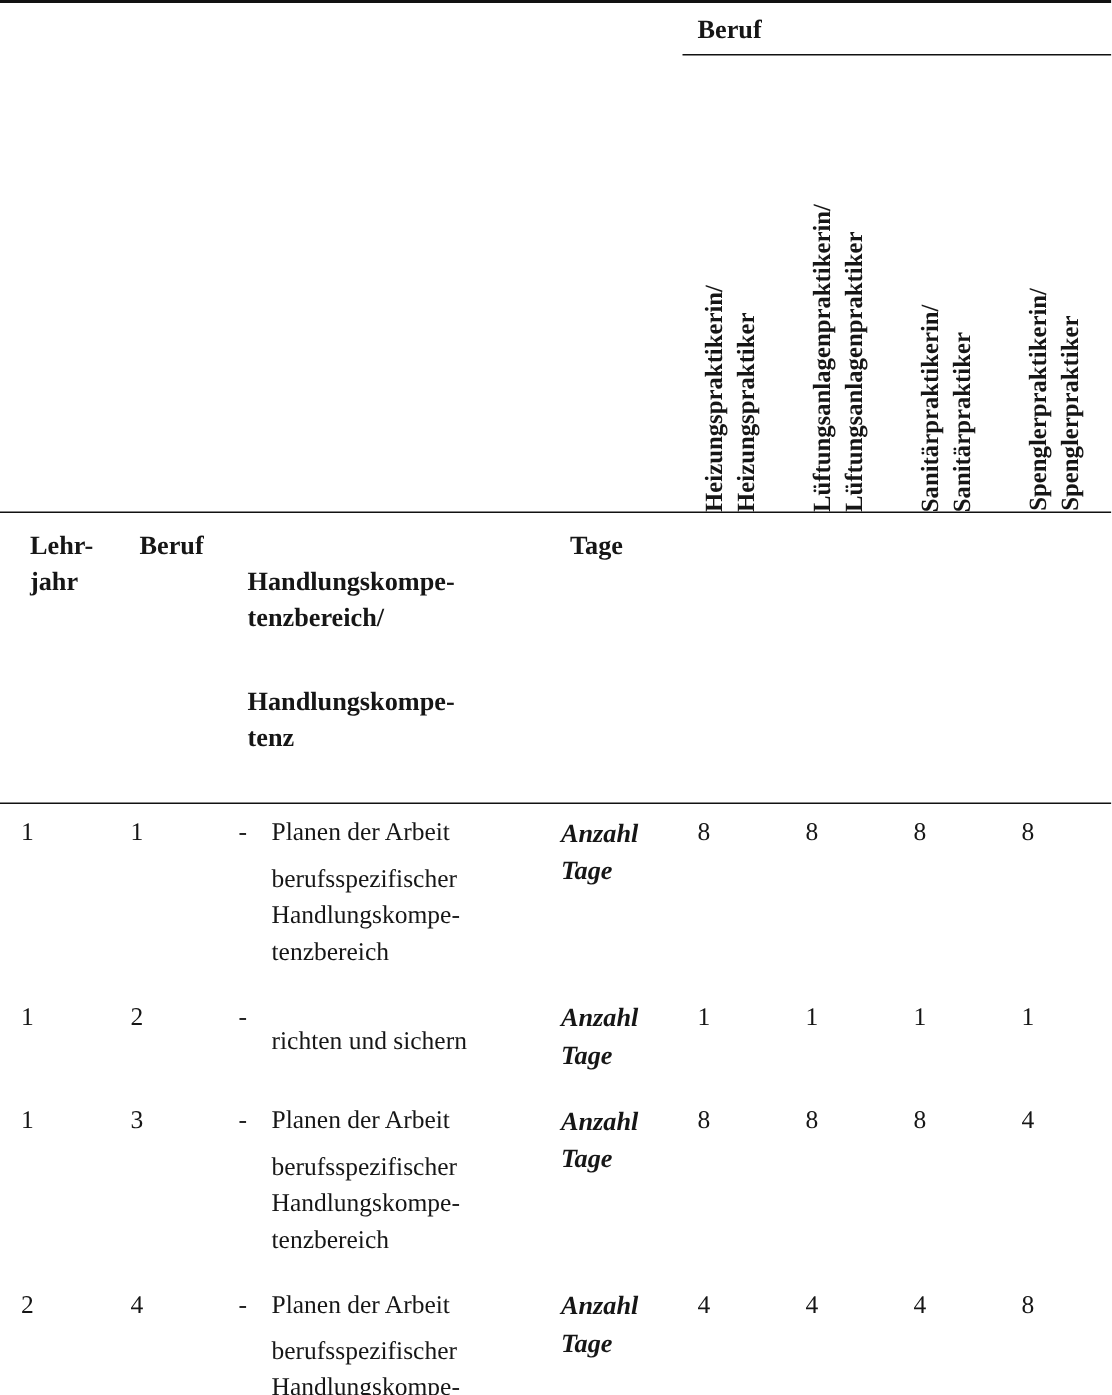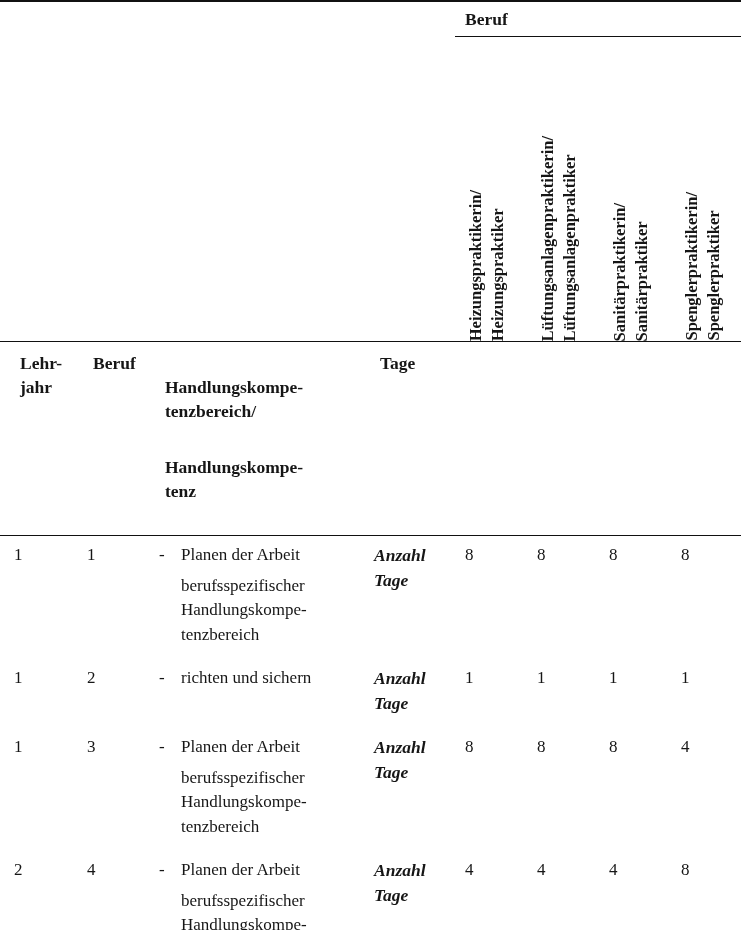--- a/index.html
+++ b/index.html
@@ -80,21 +80,21 @@
     display: flex;
   }
   .bullet {
     width: 22px;
     flex: 0 0 22px;
     font-size: 17px;
     line-height: 24.5px;
   }
   .k-first { font-size: 17px; line-height: 24.5px; white-space: pre-line; }
   .k-rest  { font-size: 17px; line-height: 24.5px; white-space: pre-line; margin-top: 6px; }
-  .k-rest.tight { margin-top: 0; }
+  .k-rest.tight { margin-top: 16px; }
   .dauer-cell {
     font-weight: bold;
     font-size: 17.5px;
     line-height: 25px;
     white-space: pre-line;
     font-style: italic;
   }
   .num { font-size: 17px; line-height: 24.5px; }
 </style>
 </head>

